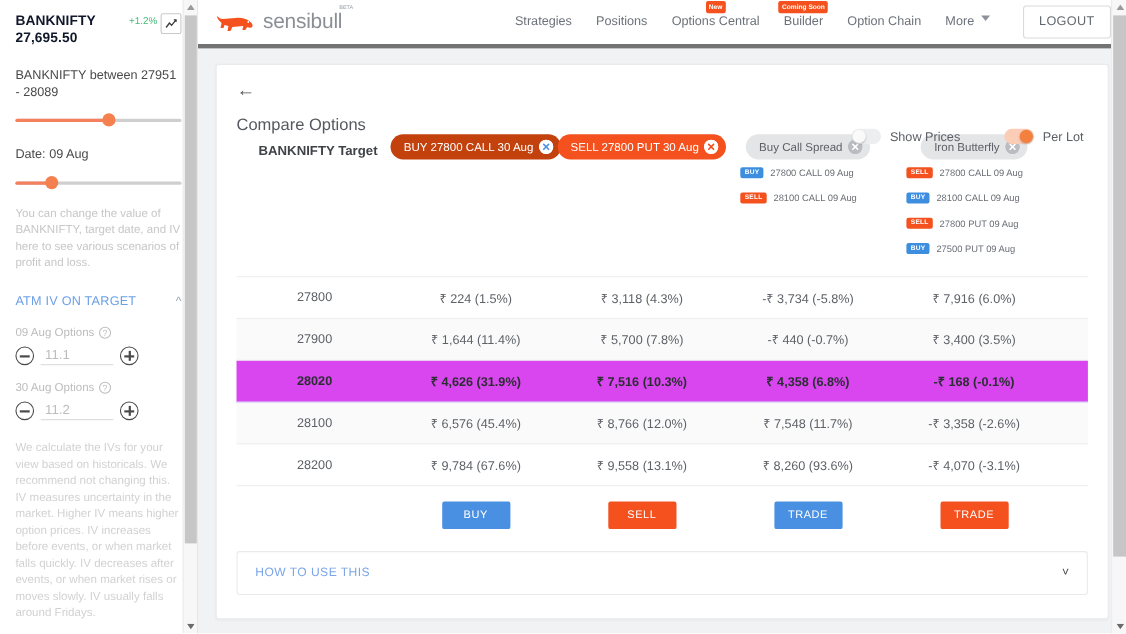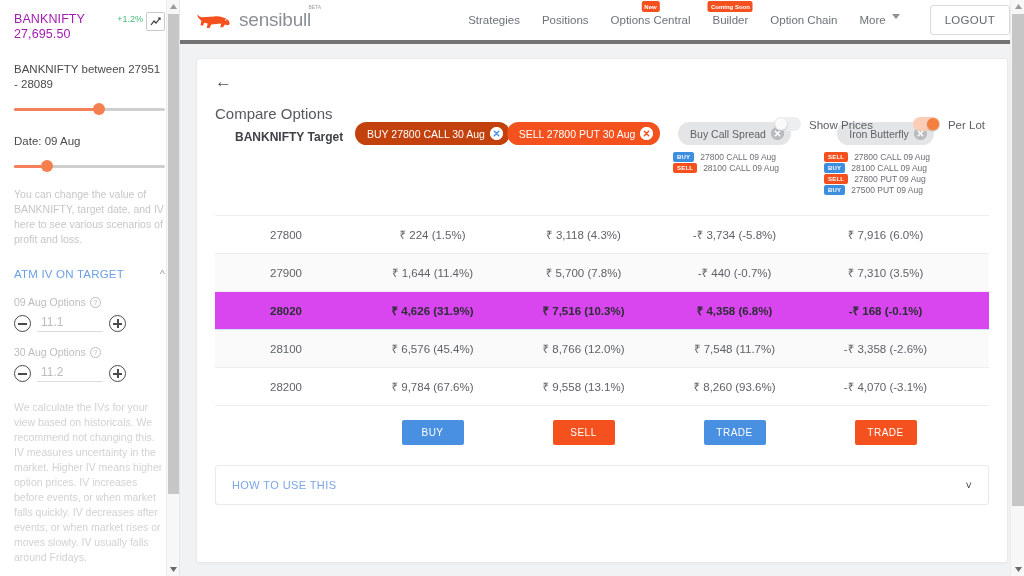--- a/index.html
+++ b/index.html
@@ -17,21 +17,21 @@
   
   .sidebar {
     position: relative;
     width: 180px; height: 576px;
     background: #ffffff;
     border-right: 1px solid #e6e6e6;
     padding: 12px 14px 0 14px;
     overflow: hidden;
   }
   .sb-head { display:flex; align-items:flex-start; justify-content:space-between; }
-  .sb-symbol { font-size: 12.5px; color:#a21caf; line-height: 15px; font-weight: 400; letter-spacing:.1px;}
+  .sb-symbol { font-size: 12.5px; color:#0f172a; line-height: 15px; font-weight: 700; letter-spacing:.1px;}
   .sb-symbol .name { display:block; }
   .sb-symbol .price { display:block; }
   .sb-chg { font-size: 9px; color:#46b97a; margin-top:2px; white-space:nowrap;}
   .sb-chart-btn {
     width: 19px; height: 19px; border:1px solid #c9c9c9; border-radius:2px;
     display:flex; align-items:center; justify-content:center; background:#fff;
     margin-left:3px; flex:none;
   }
   .sb-chart-btn svg { display:block; }
 
@@ -139,21 +139,21 @@
   .pill.buy  { background:#c2410c; }
   .pill.sell { background:#f4511e; }
   .pill.grey { background:#e4e5e7; color:#5d6167; }
   .pill .x {
     width:13px; height:13px; border-radius:50%; background:#ffffff; display:inline-flex;
     align-items:center; justify-content:center; flex:none;
   }
   .pill.grey .x { background:#b9bcc0; }
   .pill .x svg { display:block; }
 
-  .legs { margin-top:7px; display:flex; flex-direction:column; gap:1px; align-self:flex-start; padding-left:14px;}
+  .legs { margin-top:7px; display:flex; flex-direction:column; gap:13px; align-self:flex-start; padding-left:14px;}
   .leg { display:flex; align-items:center; gap:6px; font-size:8.5px; color:#6a6e74; white-space:nowrap;}
   .leg .tag {
     font-size:6px; font-weight:bold; color:#fff; padding:2px 4px; border-radius:2px; min-width:21px; text-align:center;
     letter-spacing:.2px;
   }
   .leg .tag.b { background:#3e8ee0; }
   .leg .tag.s { background:#f4511e; }
 
   
   .tbl { margin-top: 20px; border-top:1px solid #eceef0; }
@@ -426,21 +426,21 @@
             <div class="tcell val">₹ 3,118 (4.3%)</div>
             <div class="tcell val">-₹ 3,734 (-5.8%)</div>
             <div class="tcell val">₹ 7,916 (6.0%)</div>
           </div>
 
           <div class="trow alt">
             <div class="tcell strike">27900</div>
             <div class="tcell val">₹ 1,644 (11.4%)</div>
             <div class="tcell val">₹ 5,700 (7.8%)</div>
             <div class="tcell val">-₹ 440 (-0.7%)</div>
-            <div class="tcell val">₹ 7,310 (3.5%)</div>
+            <div class="tcell val">₹ 3,400 (3.5%)</div>
           </div>
 
           <div class="trow hi">
             <div class="tcell strike">28020</div>
             <div class="tcell val">₹ 4,626 (31.9%)</div>
             <div class="tcell val">₹ 7,516 (10.3%)</div>
             <div class="tcell val">₹ 4,358 (6.8%)</div>
             <div class="tcell val">-₹ 168 (-0.1%)</div>
           </div>
 

